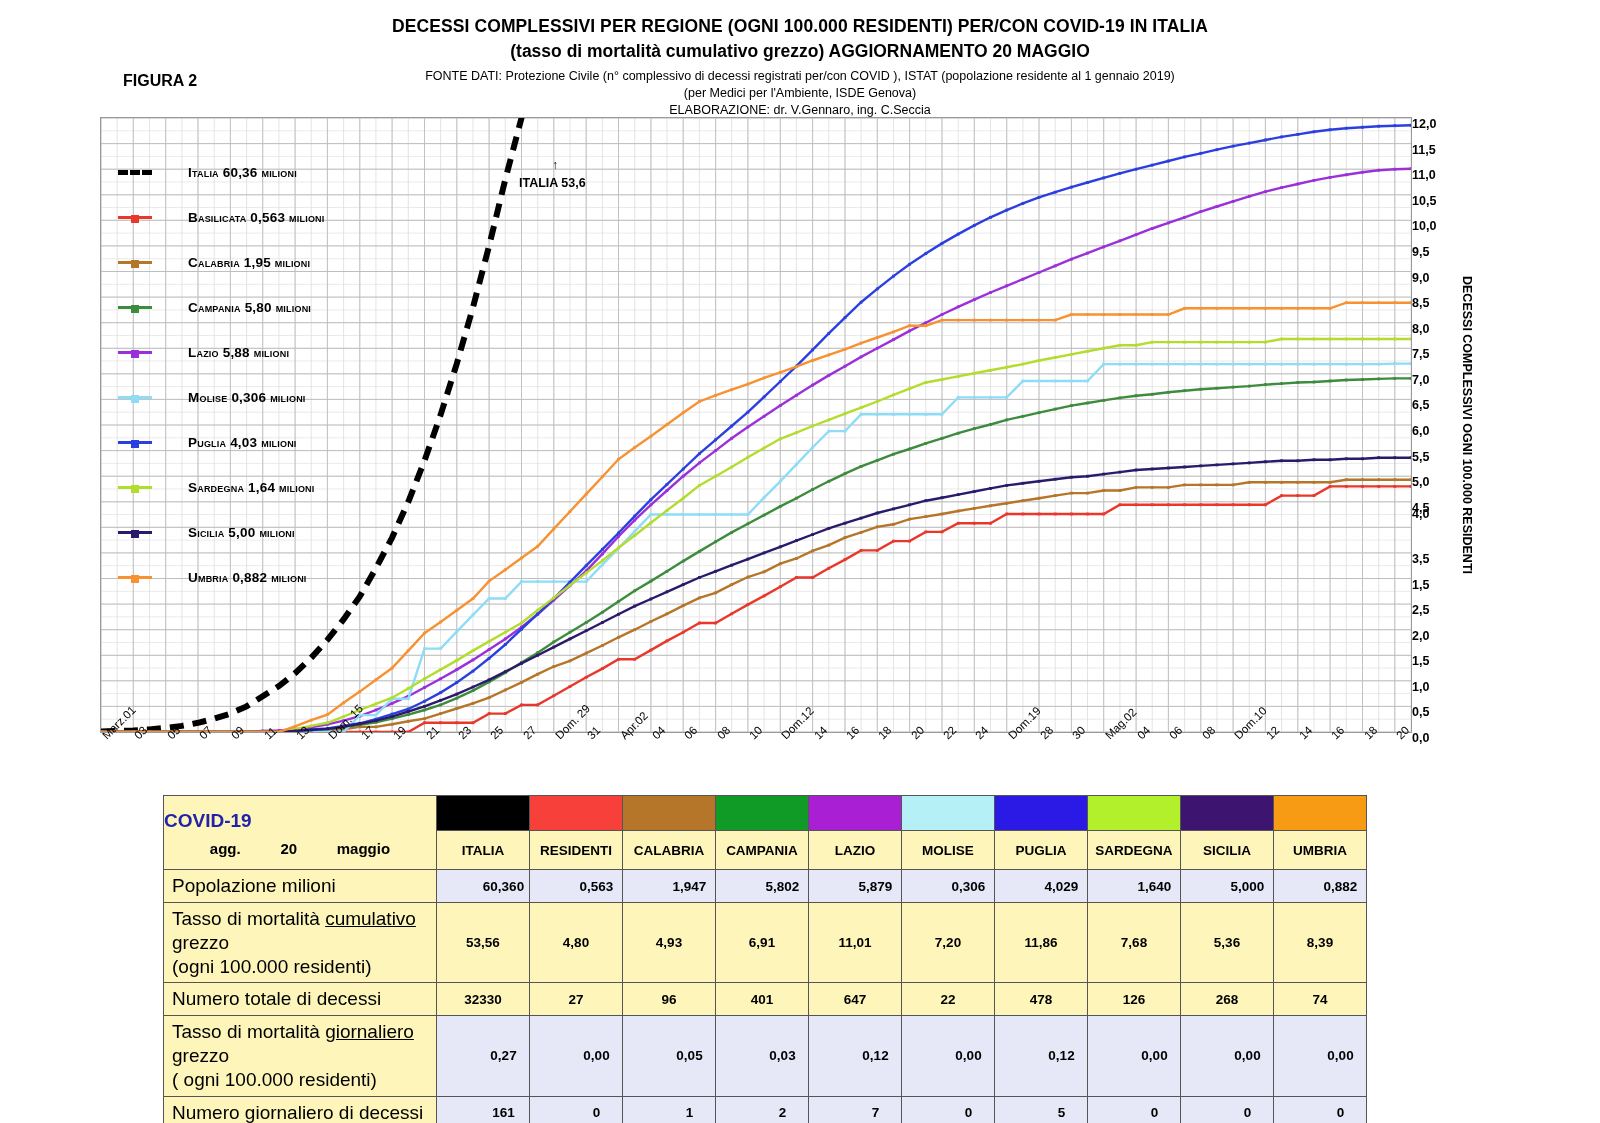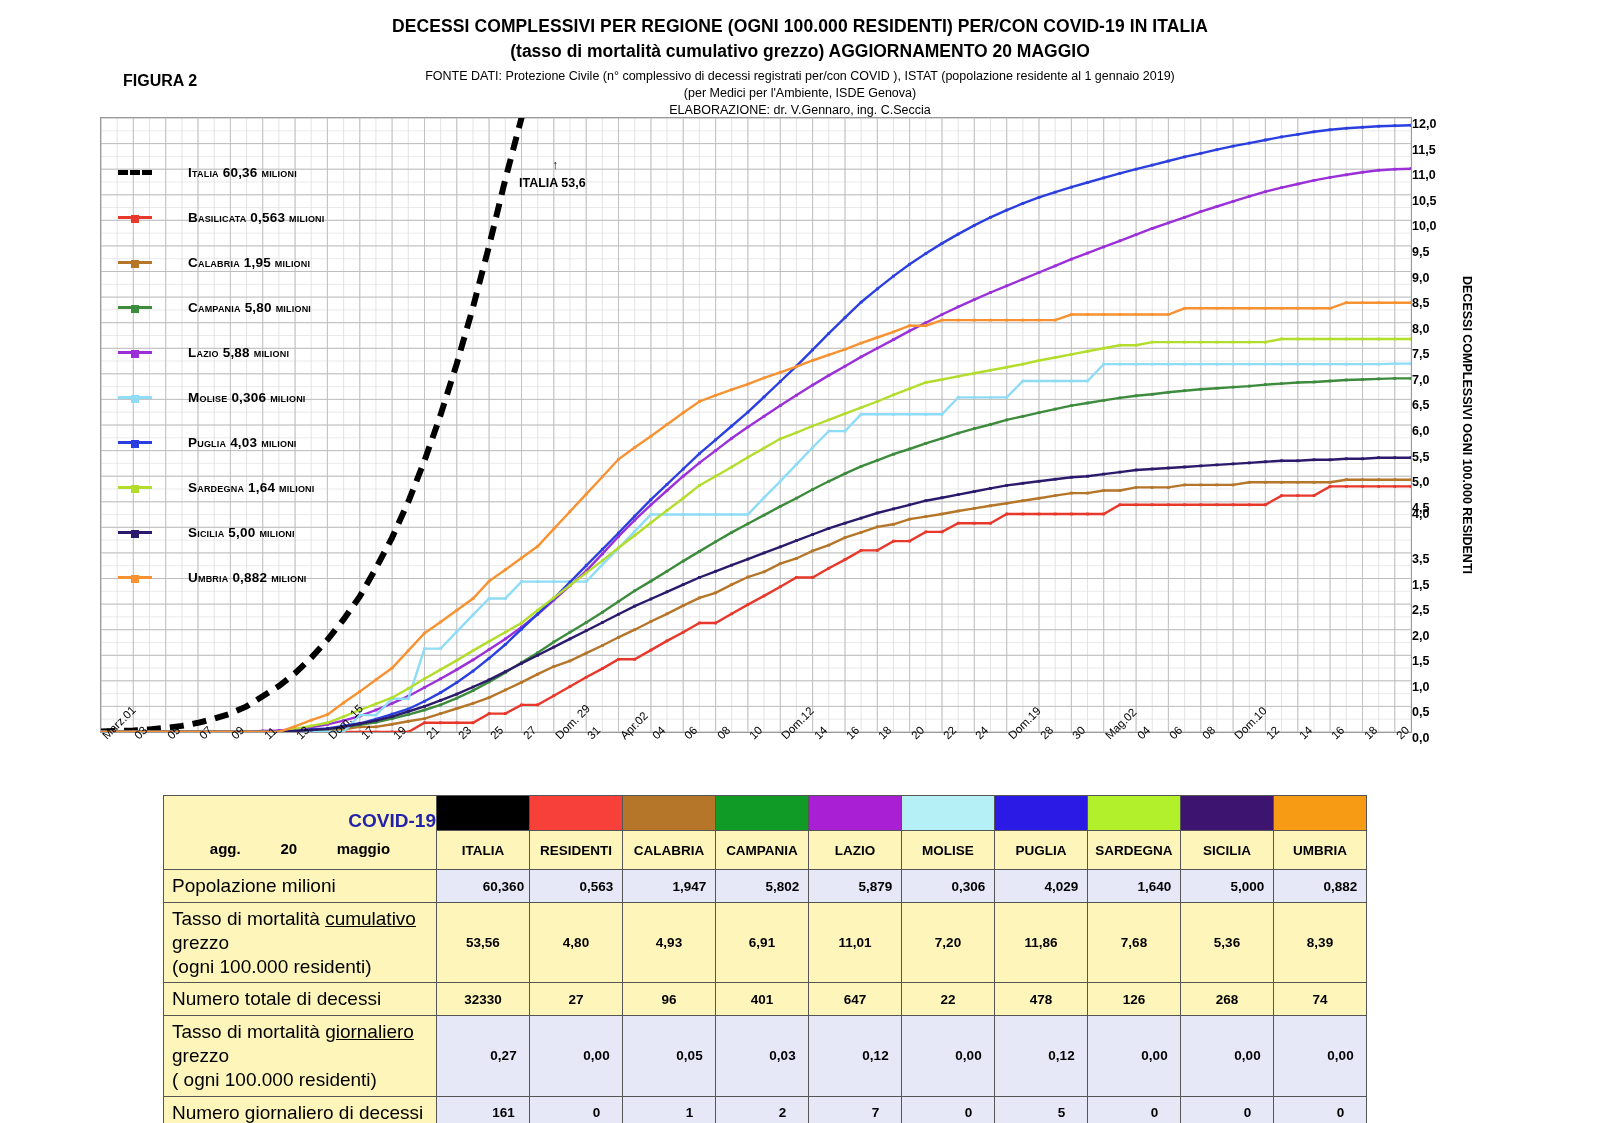--- a/index.html
+++ b/index.html
@@ -39,21 +39,21 @@
 
   .italia-ann{position:absolute;left:519px;top:176px;font-size:12.5px;font-weight:bold;color:#000;}
   .italia-ann-mark{position:absolute;left:552px;top:158px;font-size:12px;color:#000;}
 
   
   .tbl{position:absolute;left:163px;top:795px;border-collapse:collapse;}
   .tbl td,.tbl th{border:1px solid #555;font-size:13.5px;color:#000;text-align:center;
      font-weight:bold;padding:0;}
   .tbl .colorcell{height:34px;width:92px;border:1px solid #555;}
   .tbl .hdr{height:38px;background:#fdf5ba;}
-  .tbl .covid{background:#fdf5ba;width:272px;text-align:right;color:#2222aa;font-size:19px;}
+  .tbl .covid{background:#fdf5ba;width:272px;text-align:left;color:#2222aa;font-size:19px;}
   .tbl .rowlabel{background:#fdf5ba;text-align:left;padding:4px 8px;font-weight:normal;font-size:19px;line-height:1.25;}
   .tbl .val{background:#e6e8f7;height:32px;padding-left:41px;}
   .tbl .val2{background:#fdf5ba;height:32px;}
 </style>
 </head>
 <body>
 
 <div id="page">
 
   <div class="title-wrap">

